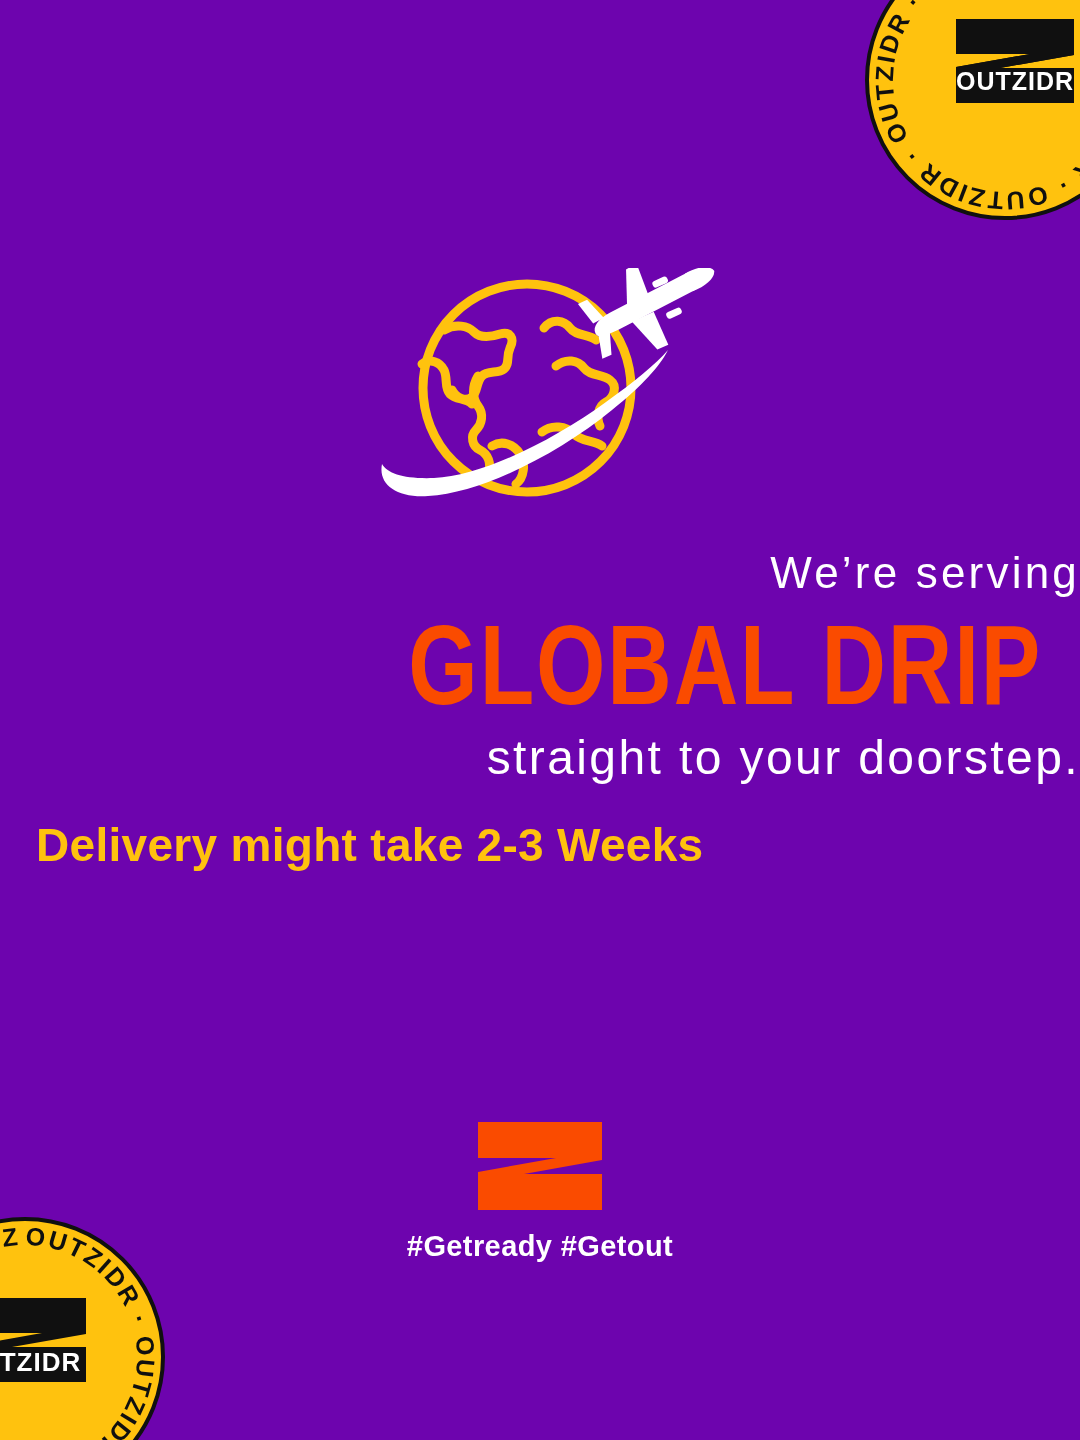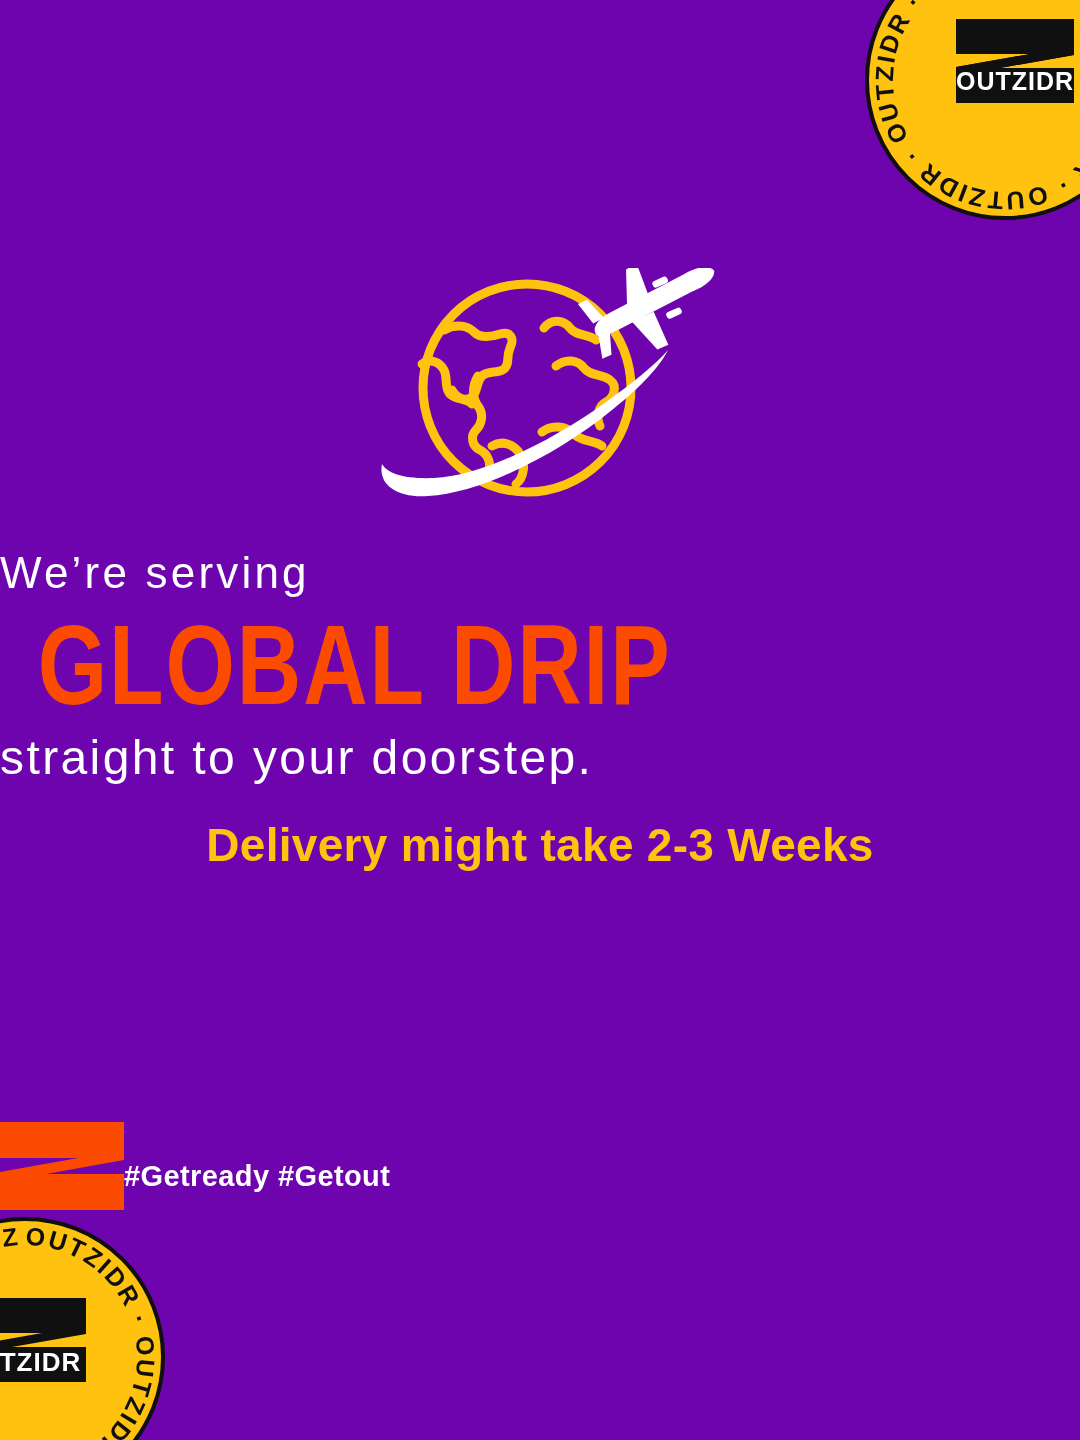--- a/index.html
+++ b/index.html
@@ -29,21 +29,21 @@
     justify-content: center;
   }
   .hero-icon svg { display: block; }
 
   
   .copy {
     position: absolute;
     left: 0;
     right: 0;
     top: 548px;
-    text-align: left;
+    text-align: right;
   }
   .eyebrow {
     color: #FFFFFF;
     font-size: 44px;
     font-weight: 300;
     letter-spacing: 3.2px;
     line-height: 1.12;
     margin: 0;
   }
   .headline {
@@ -65,21 +65,22 @@
     line-height: 1.12;
     margin: 26px 0 0 0;
   }
 
   
   .notice {
     position: absolute;
     left: 0;
     right: 0;
     top: 820px;
-    text-align: center;
+    text-align: left;
+    padding-left: 36px;
   }
   .notice-main {
     color: #FFC20E;
     font-size: 46px;
     font-weight: 700;
     letter-spacing: 0.3px;
     line-height: 1.1;
     margin: 0;
   }
   .notice-sub {
@@ -93,21 +94,21 @@
   }
   .notice-sub .emoji { font-style: normal; letter-spacing: 0; }
 
   
   .footer-brand {
     position: absolute;
     left: 0;
     right: 0;
     top: 1122px;
     display: flex;
-    flex-direction: row;
+    flex-direction: column;
     align-items: center;
   }
   .zmark { display: block; }
   .hashtags {
     color: #FFFFFF;
     font-size: 29px;
     font-weight: 700;
     letter-spacing: 0.4px;
     margin-top: 20px;
   }

